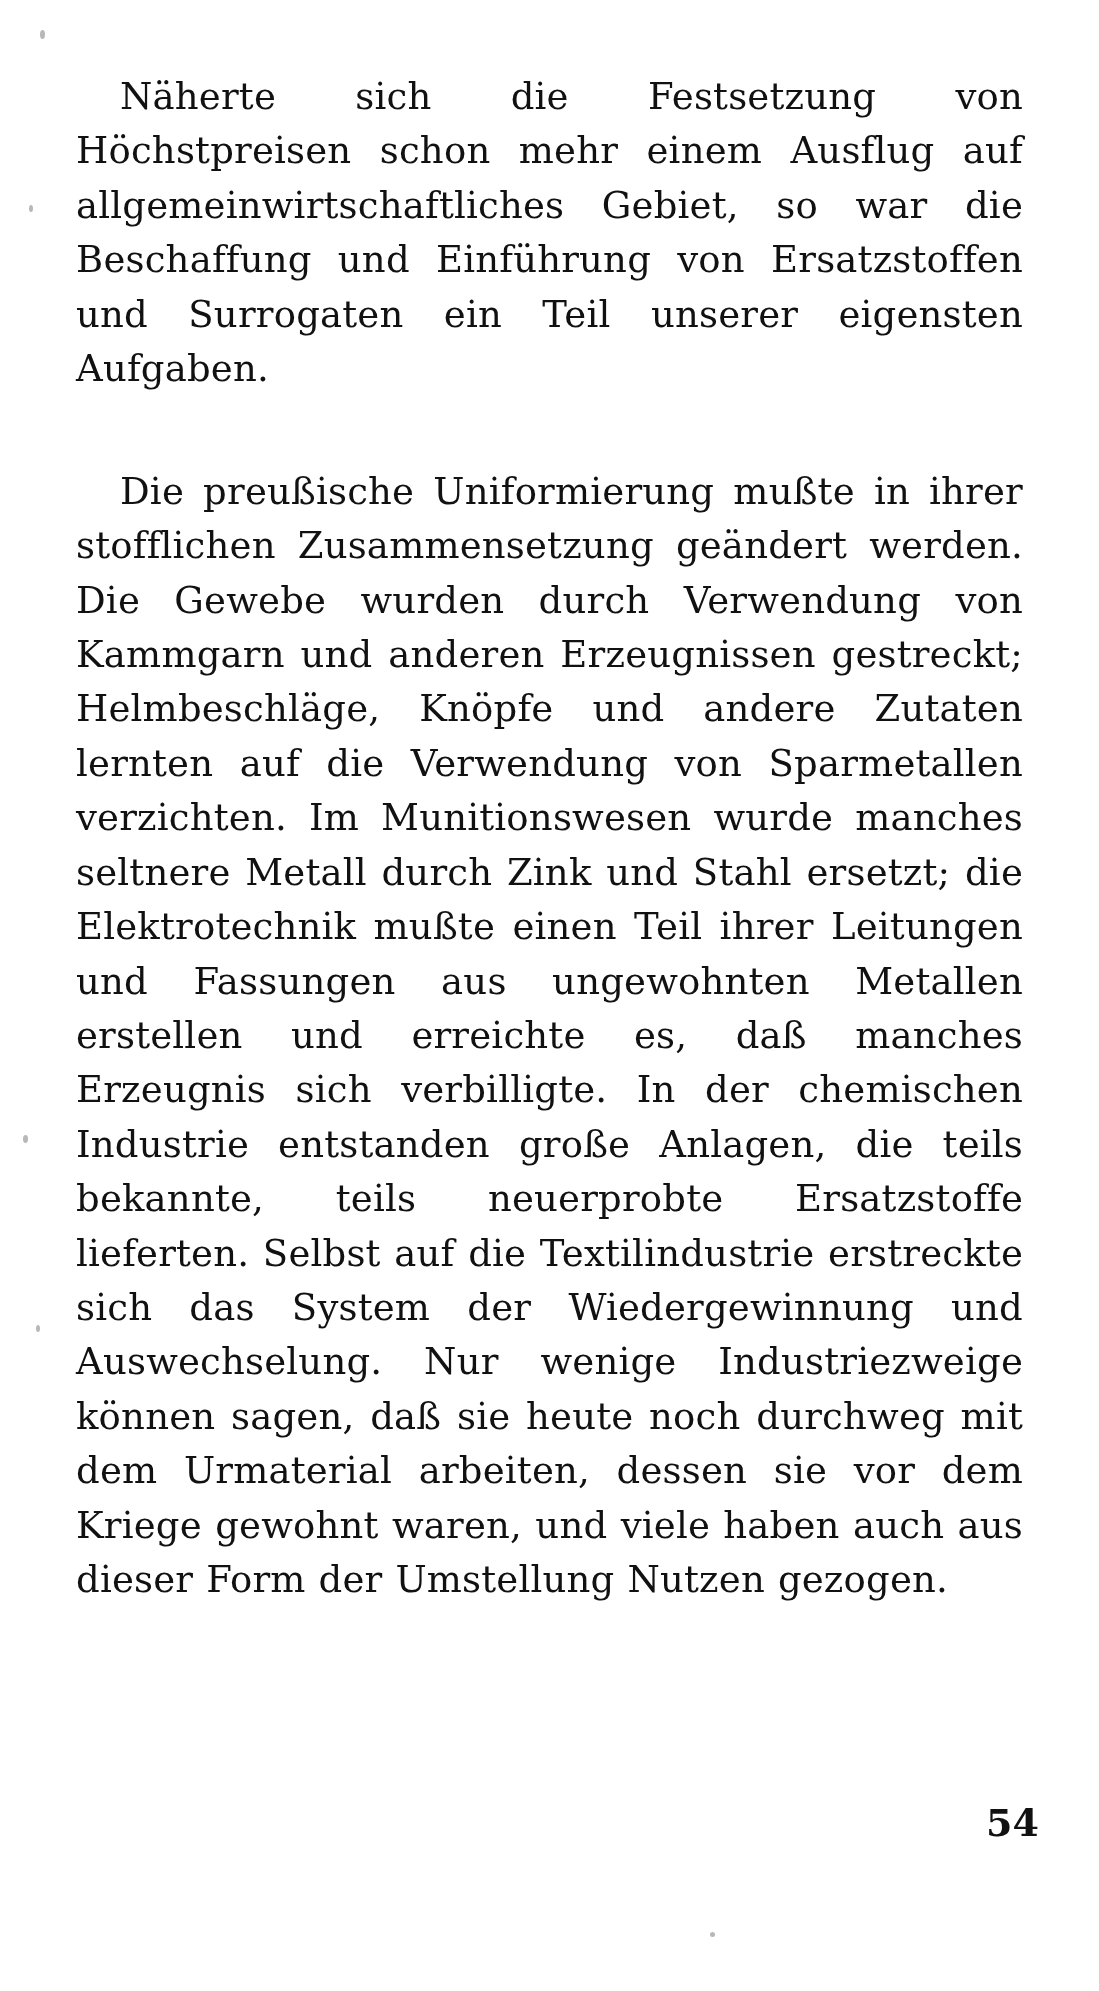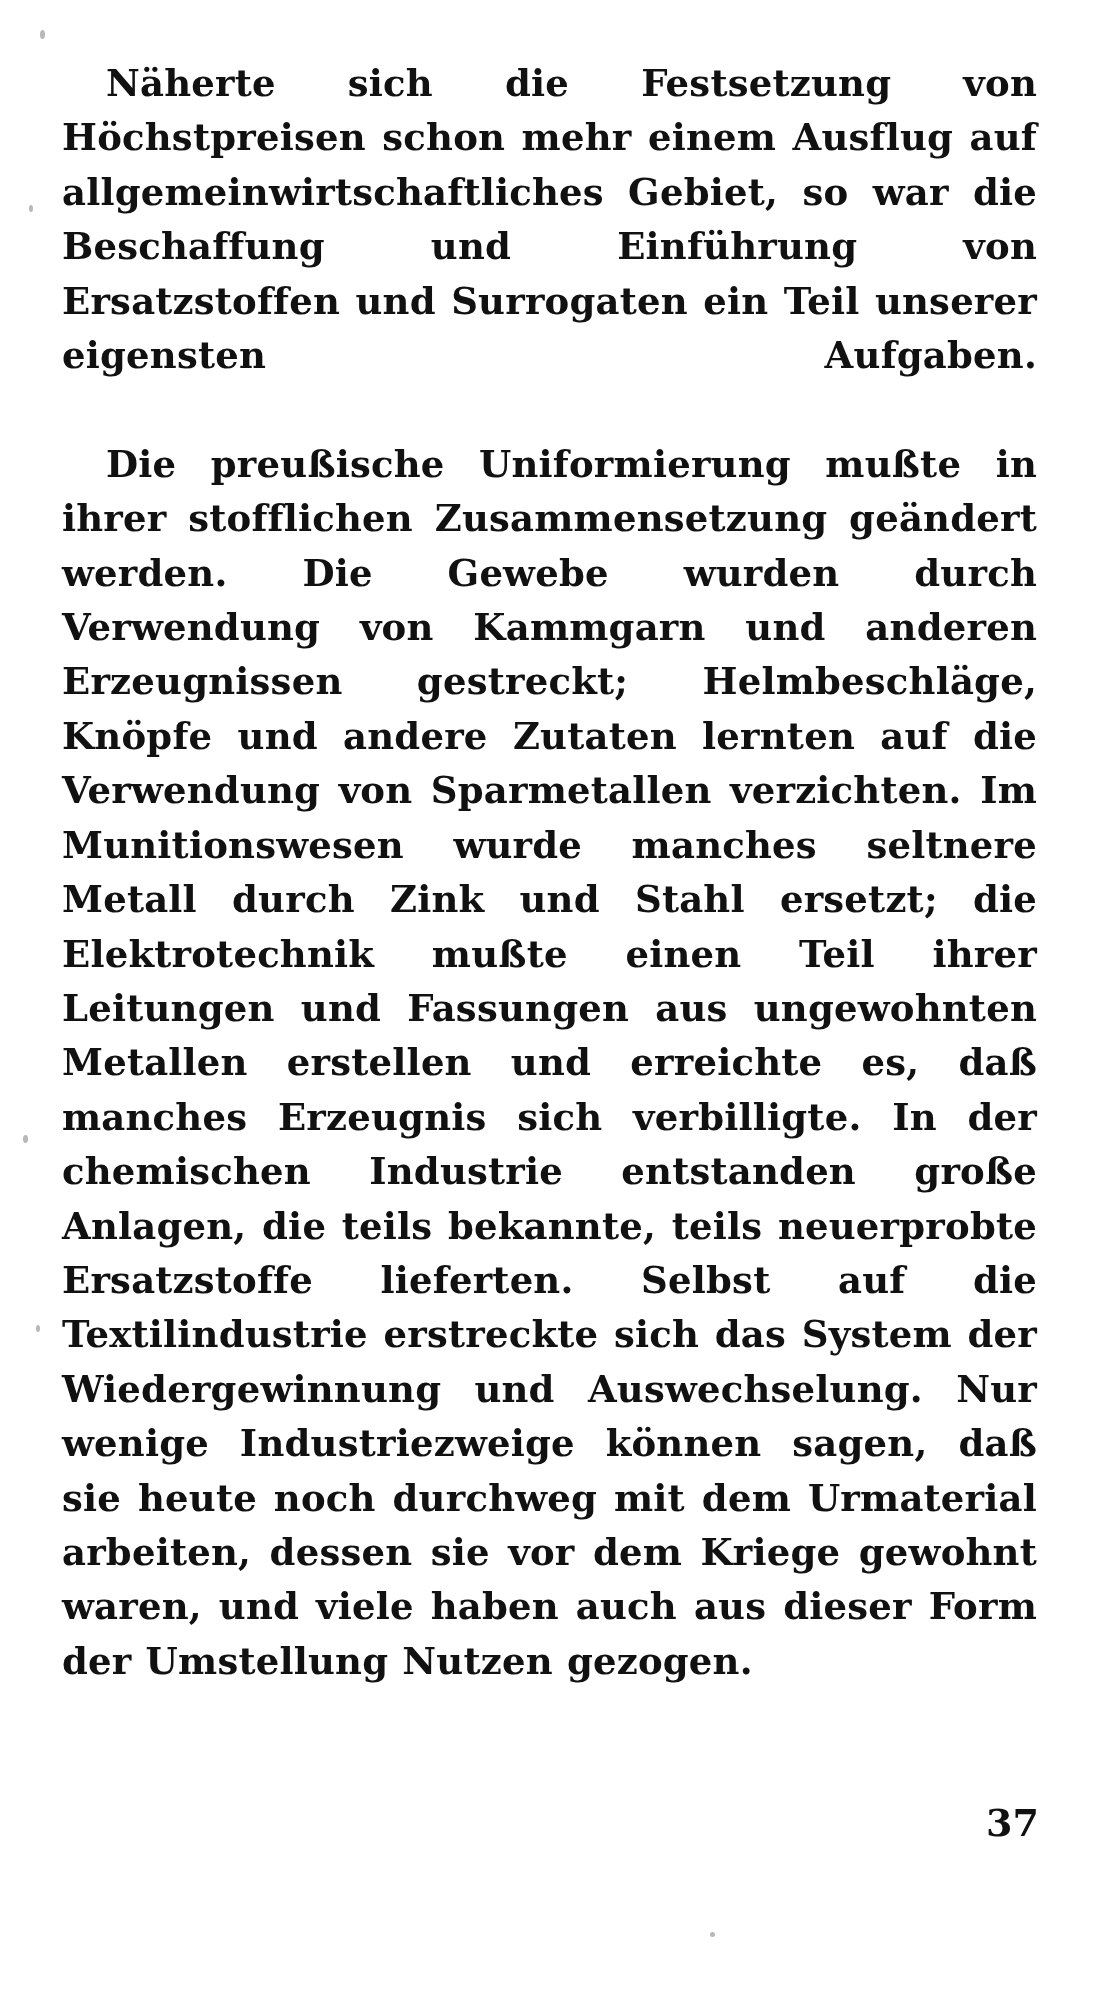--- a/index.html
+++ b/index.html
@@ -23,28 +23,28 @@
     height: 1991px;
     background: #ffffff;
   }
   .text-block {
     position: absolute;
     left: 62px;
     top: 56px;
     width: 975px;
   }
   .para {
-    margin: 0;
+    margin: 14px;
     text-align: justify;
     text-justify: inter-word;
     font-size: 37px;
     line-height: 54.4px;
     letter-spacing: 0.2px;
     word-spacing: 1px;
-    font-weight: 700;
+    font-weight: 400;
     font-family: "DejaVu Serif", serif;
   }
   .para + .para {
     margin-top: 0px;
   }
   .para.indent {
     text-indent: 44px;
   }
   
   .para::after {
@@ -80,15 +80,15 @@
   <div class="speck" style="left:29px; top:205px; width:4px; height:7px;"></div>
   <div class="speck" style="left:23px; top:1135px; width:5px; height:8px;"></div>
   <div class="speck" style="left:36px; top:1325px; width:4px; height:7px;"></div>
   <div class="speck" style="left:710px; top:1932px; width:5px; height:5px;"></div>
 
   <div class="text-block">
     <p class="para indent">Näherte sich die Festsetzung von Höchstpreisen schon mehr einem Ausflug auf allgemeinwirtschaftliches Gebiet, so war die Beschaffung und Einführung von Ersatzstoffen und Surrogaten ein Teil unserer eigensten Aufgaben.</p>
     <p class="para indent last-full">Die preußische Uniformierung mußte in ihrer stofflichen Zusammensetzung geändert werden.  Die Gewebe wurden durch Verwendung von Kammgarn und anderen Erzeugnissen gestreckt; Helmbeschläge, Knöpfe und andere Zutaten lernten auf die Verwendung von Sparmetallen verzichten. Im Munitionswesen wurde manches seltnere Metall durch Zink und Stahl ersetzt; die Elektrotechnik mußte einen Teil ihrer Leitungen und Fassungen aus ungewohnten Metallen erstellen und erreichte es, daß manches Erzeugnis sich verbilligte.  In der chemischen Industrie entstanden große Anlagen, die teils bekannte, teils neuerprobte Ersatzstoffe lieferten.  Selbst auf die Textilindustrie erstreckte sich das System der Wiedergewinnung und Auswechselung. Nur wenige Industriezweige können sagen, daß sie heute noch durchweg mit dem Urmaterial arbeiten, dessen sie vor dem Kriege gewohnt waren, und viele haben auch aus dieser Form der Umstellung Nutzen gezogen.</p>
   </div>
 
-  <div class="page-number">37</div>
+  <div class="page-number">54</div>
 
 </div>
 
 </body></html>

